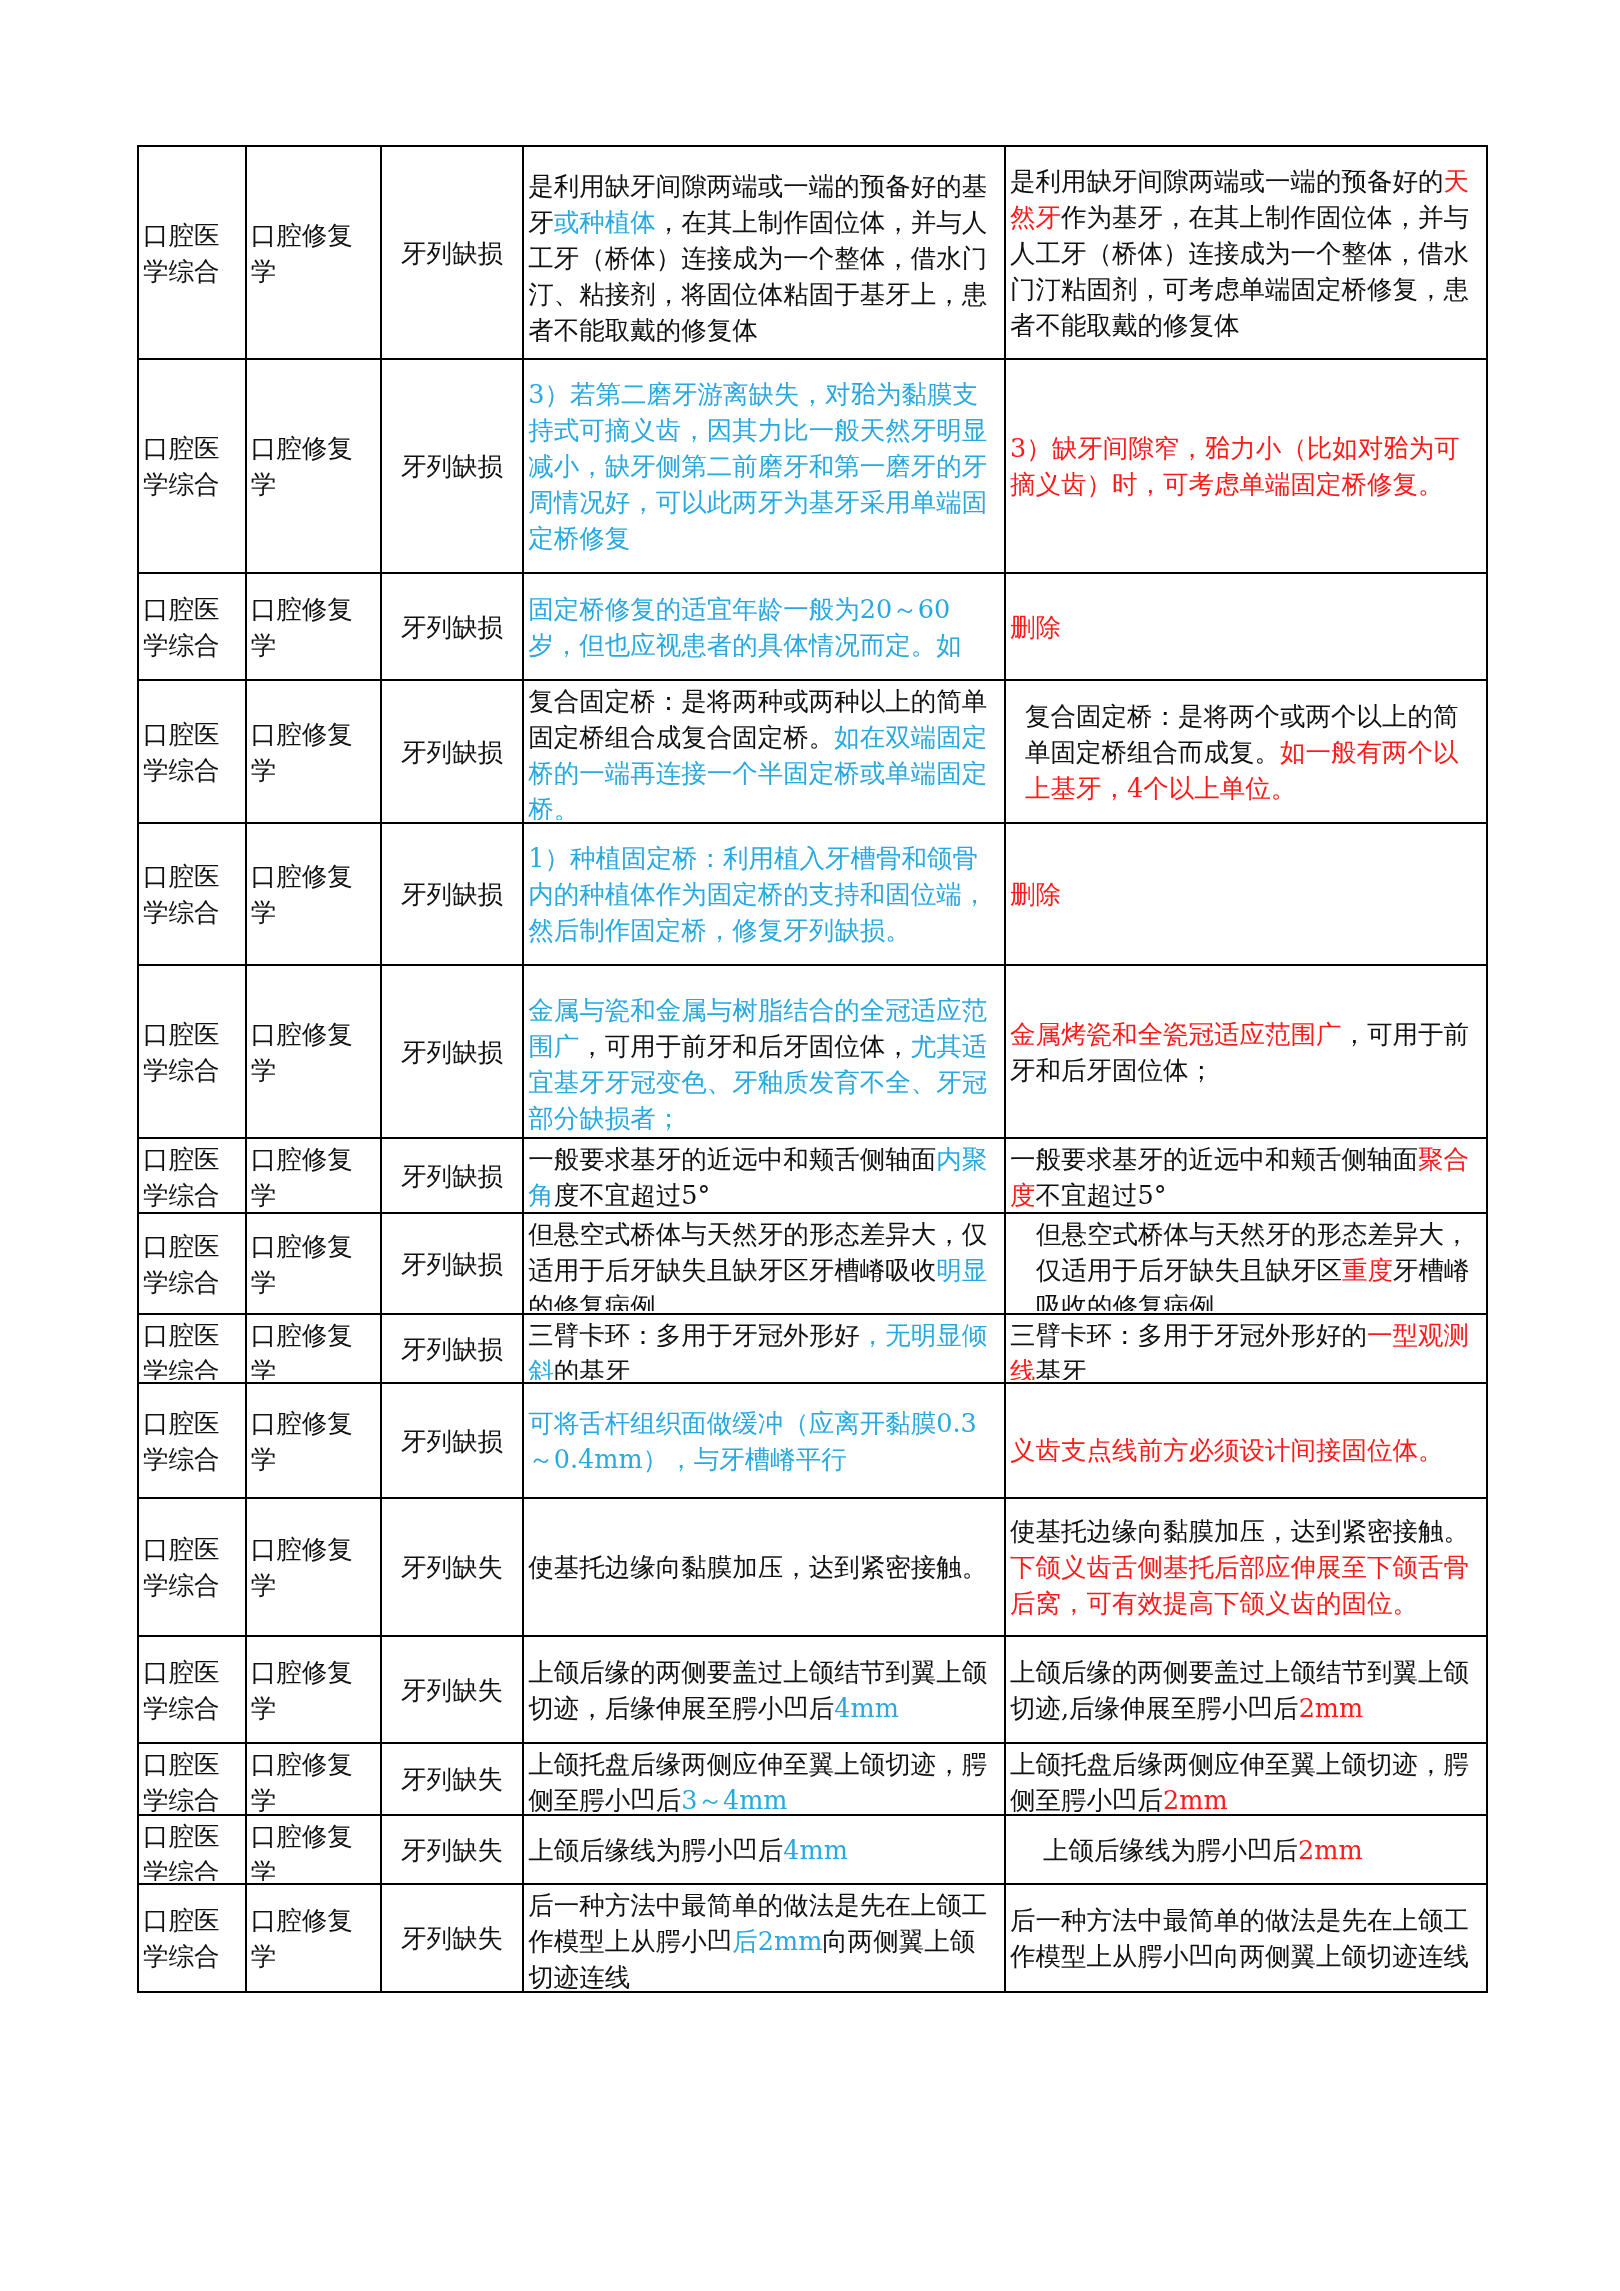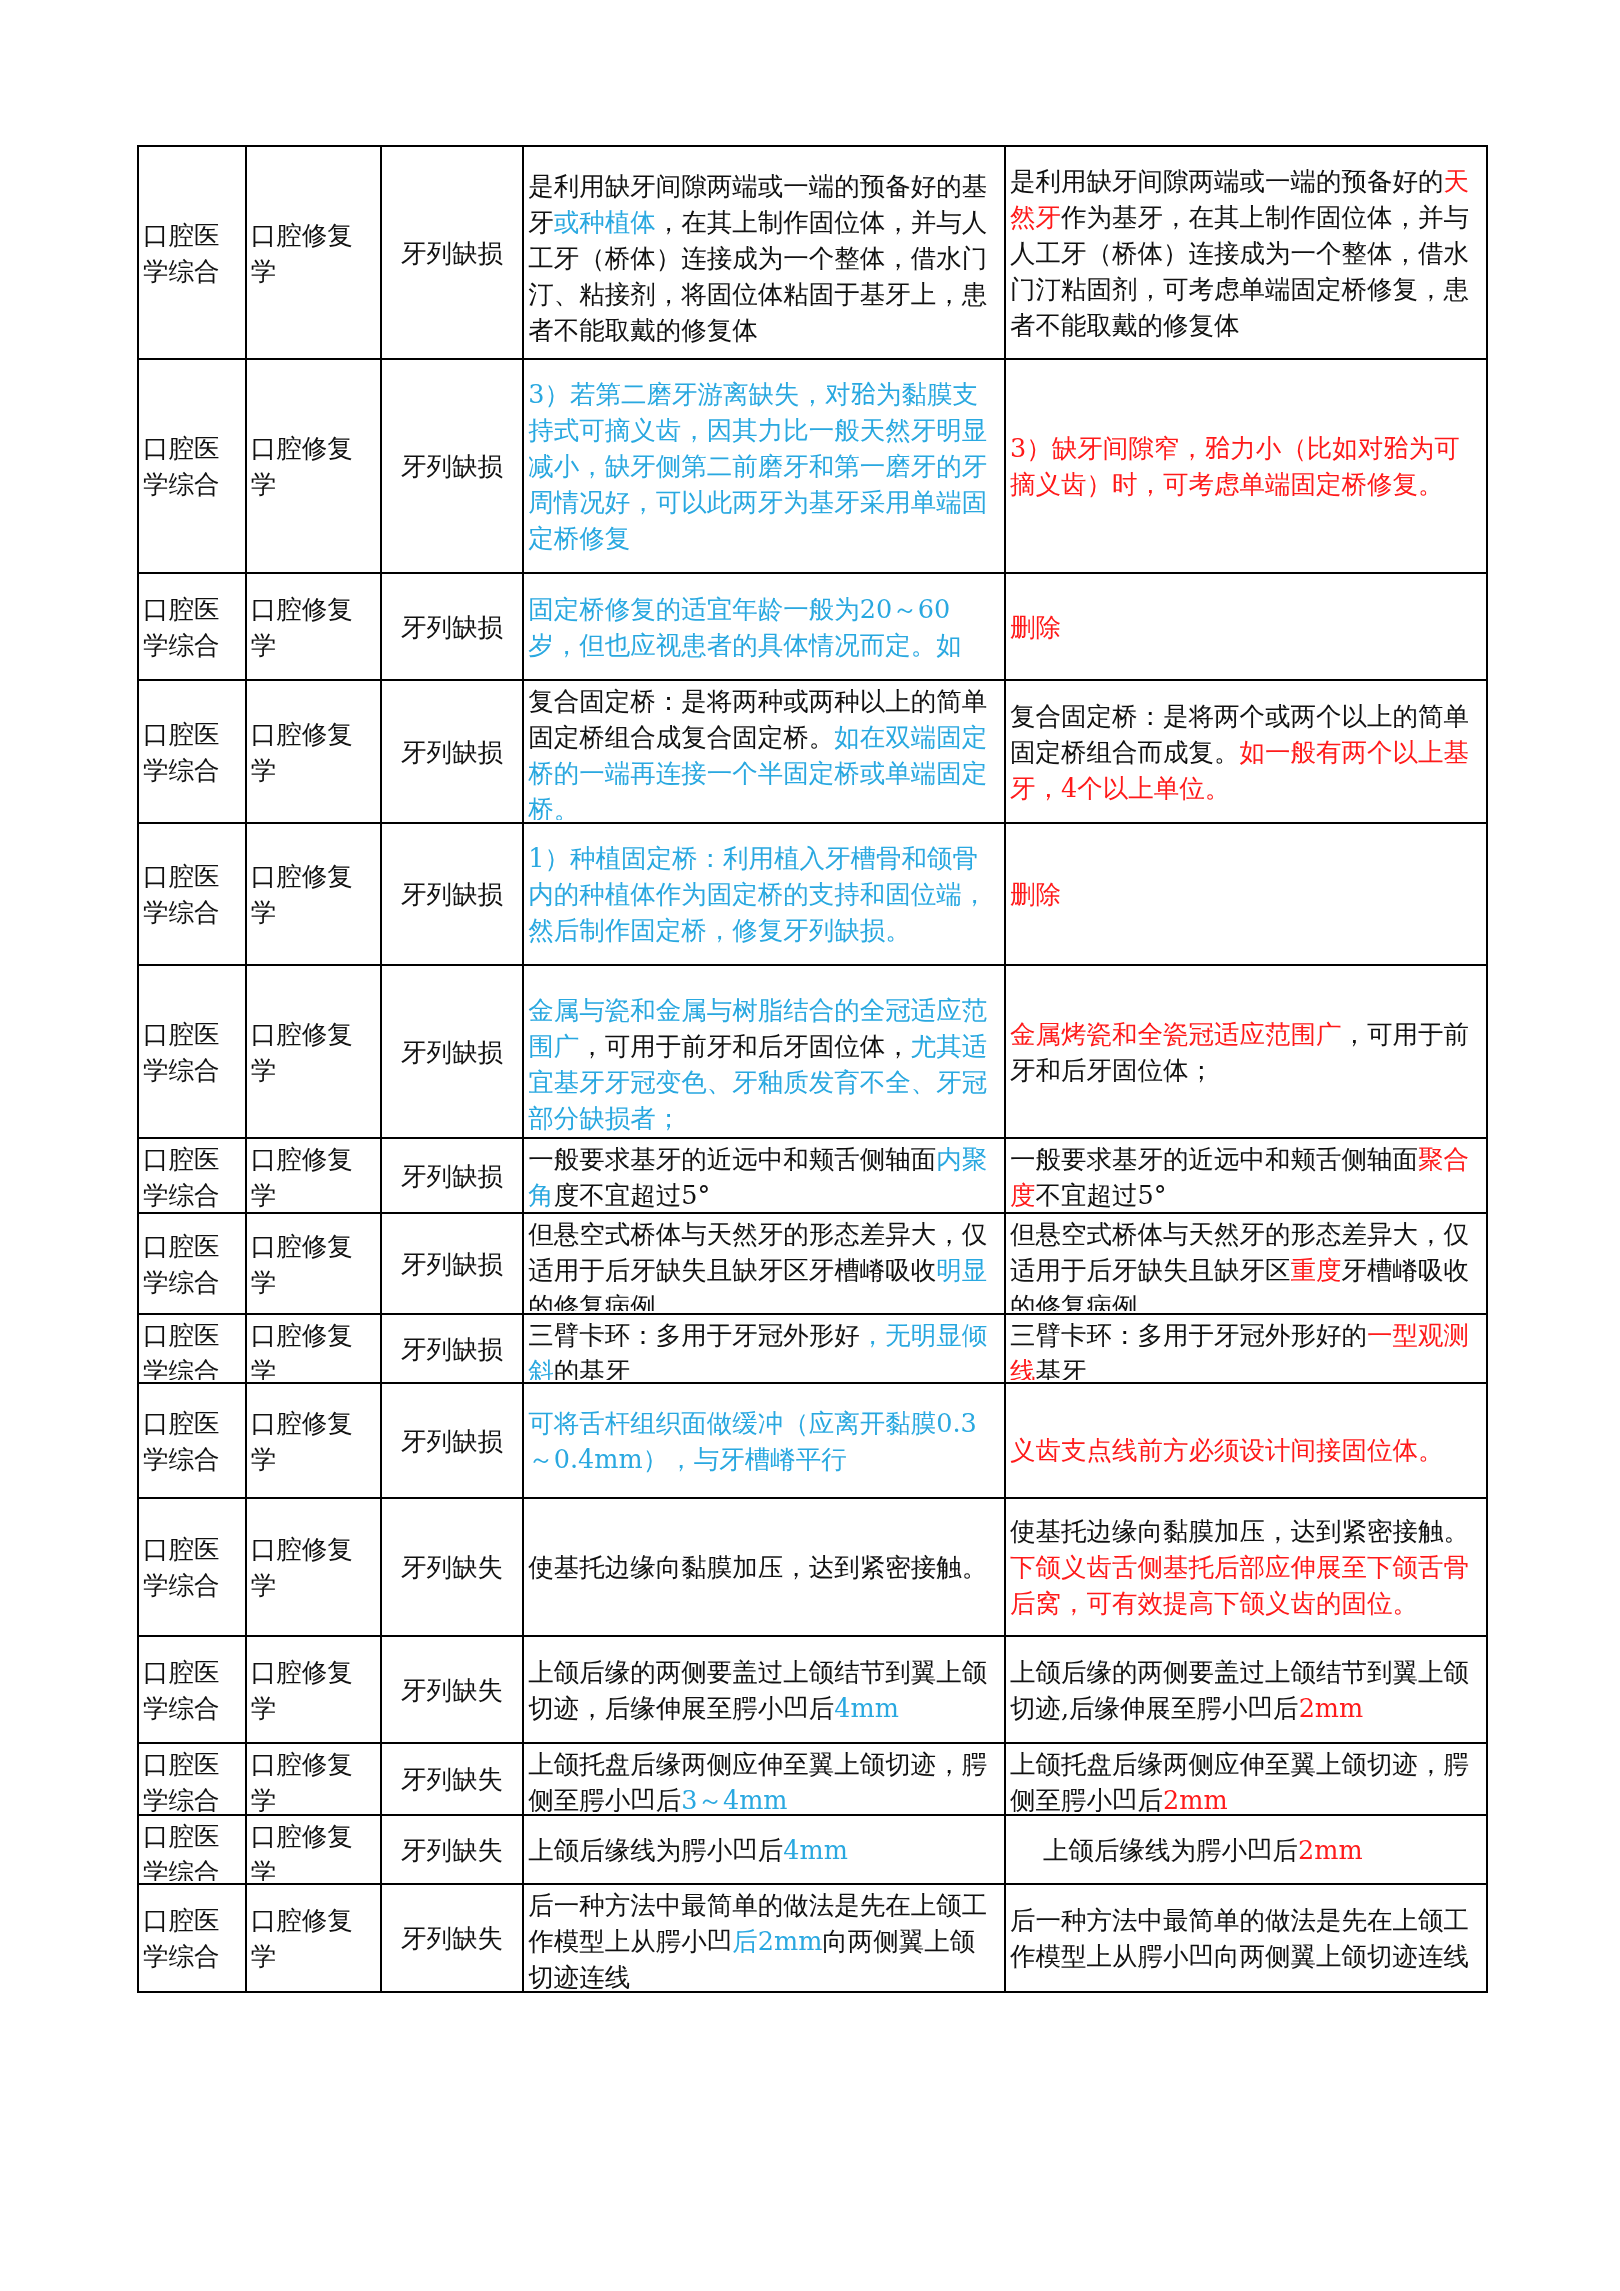--- a/index.html
+++ b/index.html
@@ -94,21 +94,21 @@
     <td class="c2">
           <div class="cell-inner" style="max-height: 137px;">口腔修复学</div>
         </td>
     <td class="c3">
           <div class="cell-inner" style="max-height: 137px;">牙列缺损</div>
         </td>
     <td class="c4">
           <div class="cell-inner seg-original" style="max-height: 137px;"><span class="black">复合固定桥：是将两种或两种以上的简单固定桥组合成复合固定桥。</span><span class="blue">如在双端固定桥的一端再连接一个半固定桥或单端固定桥。</span></div>
         </td>
     <td class="c5">
-          <div class="cell-inner seg-revised" style="max-height: 137px;"><span class="black">复合固定桥：是将两个或两个以上的简单固定桥组合而成复。</span><span class="red">如一般有两个以上基牙，4个以上单位。</span></div>
+          <div class="cell-inner seg-revised" style="max-height: 137px; margin-left: 15px;"><span class="black">复合固定桥：是将两个或两个以上的简单固定桥组合而成复。</span><span class="red">如一般有两个以上基牙，4个以上单位。</span></div>
         </td>
   </tr>
 
   <tr style="height: 142px;">
     <td class="c1">
           <div class="cell-inner" style="max-height: 136px;">口腔医学综合</div>
         </td>
     <td class="c2">
           <div class="cell-inner" style="max-height: 136px;">口腔修复学</div>
         </td>
@@ -166,21 +166,21 @@
     <td class="c2">
           <div class="cell-inner" style="max-height: 95px;">口腔修复学</div>
         </td>
     <td class="c3">
           <div class="cell-inner" style="max-height: 95px;">牙列缺损</div>
         </td>
     <td class="c4">
           <div class="cell-inner seg-original" style="max-height: 95px;"><span class="black">但悬空式桥体与天然牙的形态差异大，仅适用于后牙缺失且缺牙区牙槽嵴吸收</span><span class="blue">明显</span><span class="black">的修复病例</span></div>
         </td>
     <td class="c5">
-          <div class="cell-inner seg-revised" style="max-height: 95px;"><span class="black">但悬空式桥体与天然牙的形态差异大，仅适用于后牙缺失且缺牙区</span><span class="red">重度</span><span class="black">牙槽嵴吸收的修复病例</span></div>
+          <div class="cell-inner seg-revised" style="max-height: 95px; margin-left: 26px;"><span class="black">但悬空式桥体与天然牙的形态差异大，仅适用于后牙缺失且缺牙区</span><span class="red">重度</span><span class="black">牙槽嵴吸收的修复病例</span></div>
         </td>
   </tr>
 
   <tr style="height: 69px;">
     <td class="c1">
           <div class="cell-inner" style="max-height: 63px;">口腔医学综合</div>
         </td>
     <td class="c2">
           <div class="cell-inner" style="max-height: 63px;">口腔修复学</div>
         </td>

